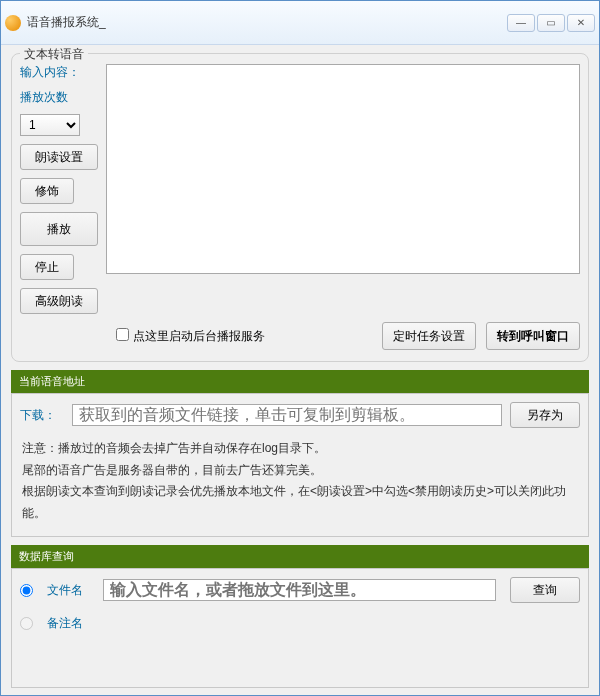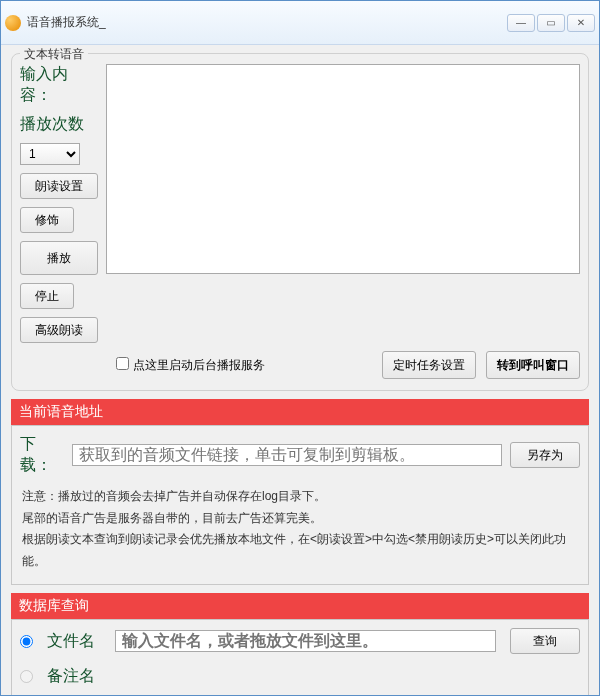--- a/index.html
+++ b/index.html
@@ -8,31 +8,31 @@
 .titlebar { height: 44px; background: linear-gradient(#f7fbff, #e6f0fa); display: flex; align-items: center; padding: 0 4px; border-bottom: 1px solid #c8d8ec; }
 .titlebar .app-icon { width: 16px; height: 16px; margin-right: 6px; background: radial-gradient(circle at 30% 30%, #ffcc66, #e68a00); border-radius: 50%; }
 .titlebar .title { flex: 1; font-size: 12px; color: #333; }
 .win-btns { display: flex; gap: 0; }
 .win-btn { width: 28px; height: 18px; border: 1px solid #b0c4de; background: linear-gradient(#fdfdfd,#e8eef7); border-radius: 3px; margin-left: 2px; display: flex; align-items: center; justify-content: center; font-size: 10px; color: #555; cursor: pointer; }
 .client { flex: 1; background: #f0f0f0; padding: 8px 10px; overflow: auto; }
 .groupbox { border: 1px solid #d0d0d0; border-radius: 8px; padding: 10px 8px 11px; margin-bottom: 8px; background: #f0f0f0; position: relative; }
 .groupbox > .legend { position: absolute; top: -8px; left: 8px; background: #f0f0f0; padding: 0 4px; font-size: 12px; color: #333; }
 .section1-body { display: flex; gap: 8px; }
 .left-col { width: 78px; display: flex; flex-direction: column; gap: 8px; }
-.lbl { font-size: 16px; color: #14532d; }
+.lbl { font-size: 12px; color: #0369a1; }
 .select { width: 60px; height: 22px; border: 1px solid #a9a9a9; background: linear-gradient(#fff,#eee); font-size: 12px; padding-left: 4px; }
 .btn { height: 26px; border: 1px solid #adadad; background: linear-gradient(#f7f7f7,#e8e8e8); border-radius: 3px; font-size: 12px; cursor: pointer; padding: 0 8px; }
 .btn-play { height: 34px; font-size: 12px; font-weight: 500; }
 .textarea { flex: 1; height: 210px; border: 1px solid #a9a9a9; background: #fff; resize: none; font-size: 12px; padding: 4px; }
 .row-bottom { display: flex; align-items: center; gap: 10px; margin-top: 8px; }
 .spacer-left { width: 86px; }
 .checkbox-row { display: flex; gap: 4px; flex: 1; }
 .checkbox-row input[type=checkbox] { width: 13px; height: 13px; }
 .btn-bold { font-weight: bold; }
-.section-header { background: #ef4444; color: #fff; padding: 4px 8px; font-size: 14px; }
+.section-header { background: #4d7c0f; color: #fff; padding: 4px 8px; font-size: 11px; }
 .panel { border: 1px solid #c8c8c8; background: #f0f0f0; padding: 8px; margin-bottom: 8px; }
 .panel .row { display: flex; align-items: center; gap: 8px; margin-bottom: 6px; }
 .panel .input { flex: 1; height: 22px; border: 1px solid #a9a9a9; background: #fff; padding: 0 6px; font-size: 16px; color: #555; }
 .notes { font-size: 12px; color: #333; line-height: 1.8; padding: 4px 2px; }
 .radio-row { display: flex; align-items: center; gap: 14px; margin-bottom: 8px; }
 .radio-row input[type=radio] { width: 13px; height: 13px; }
 .radio-disabled { color: #999; }
 .db-area { min-height: 120px; }
 </style>
 </head>

